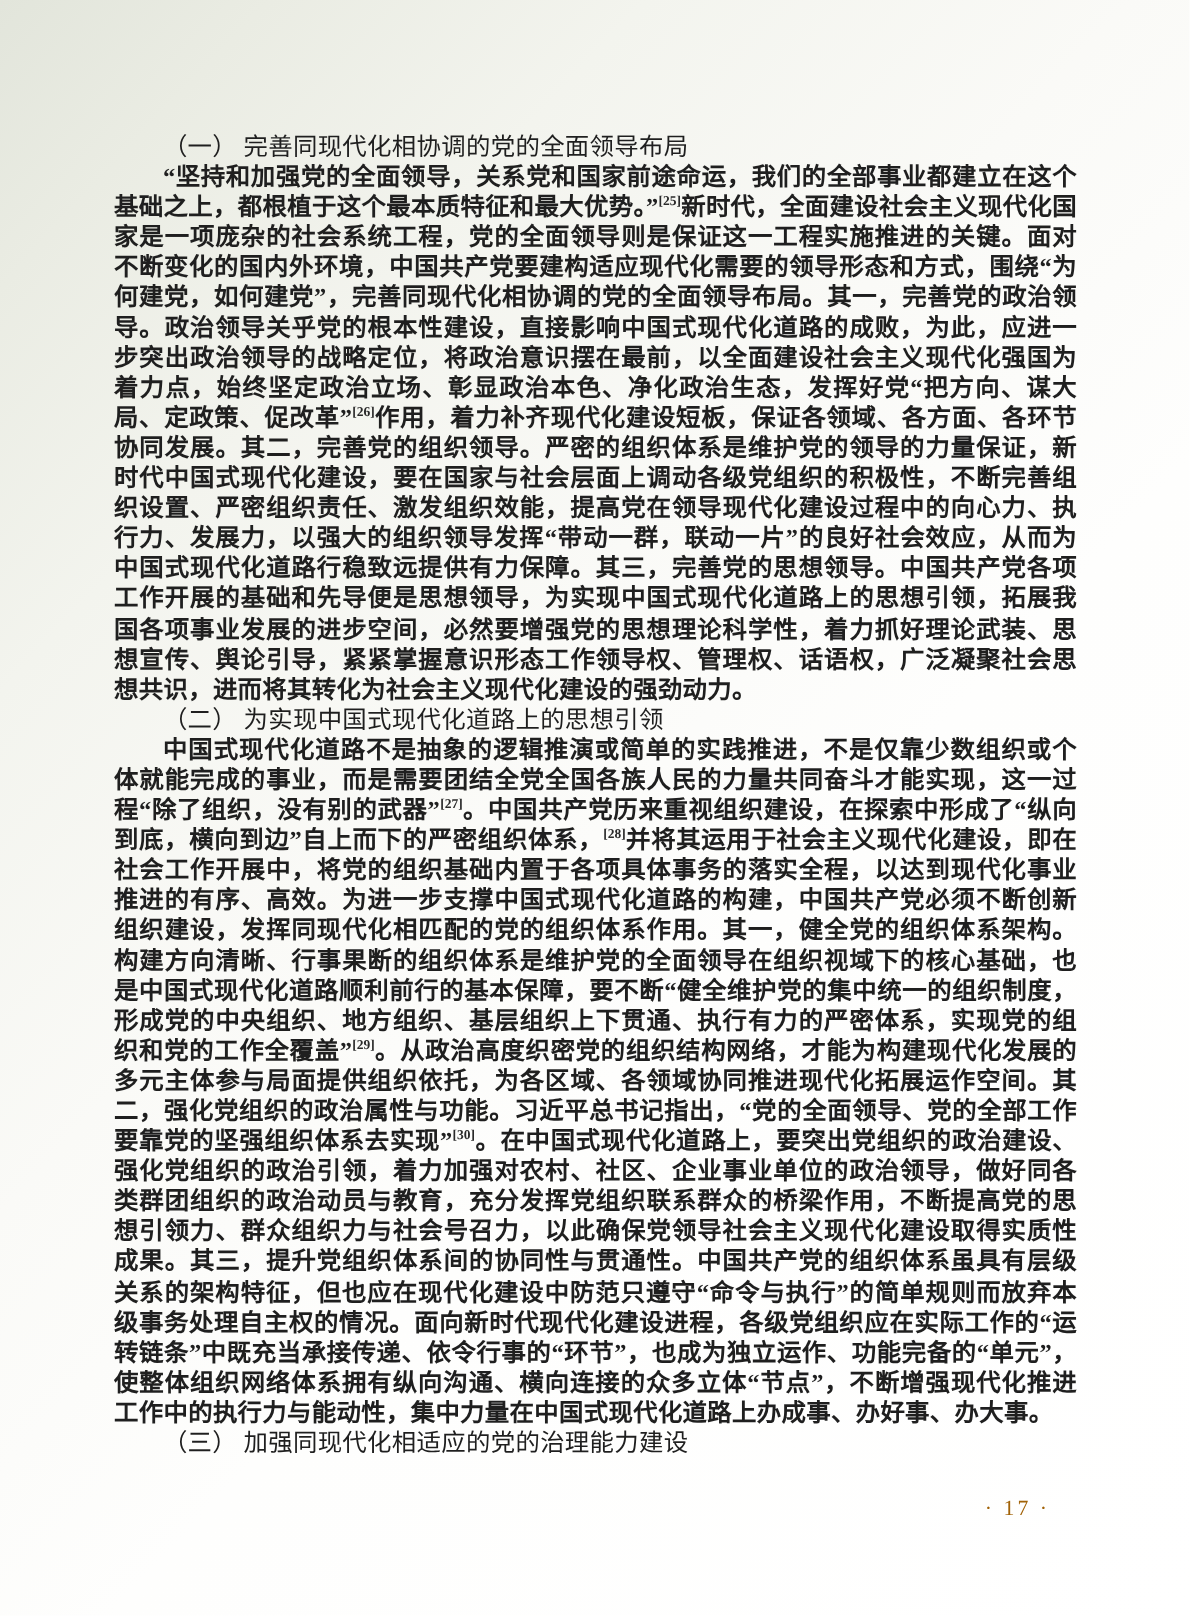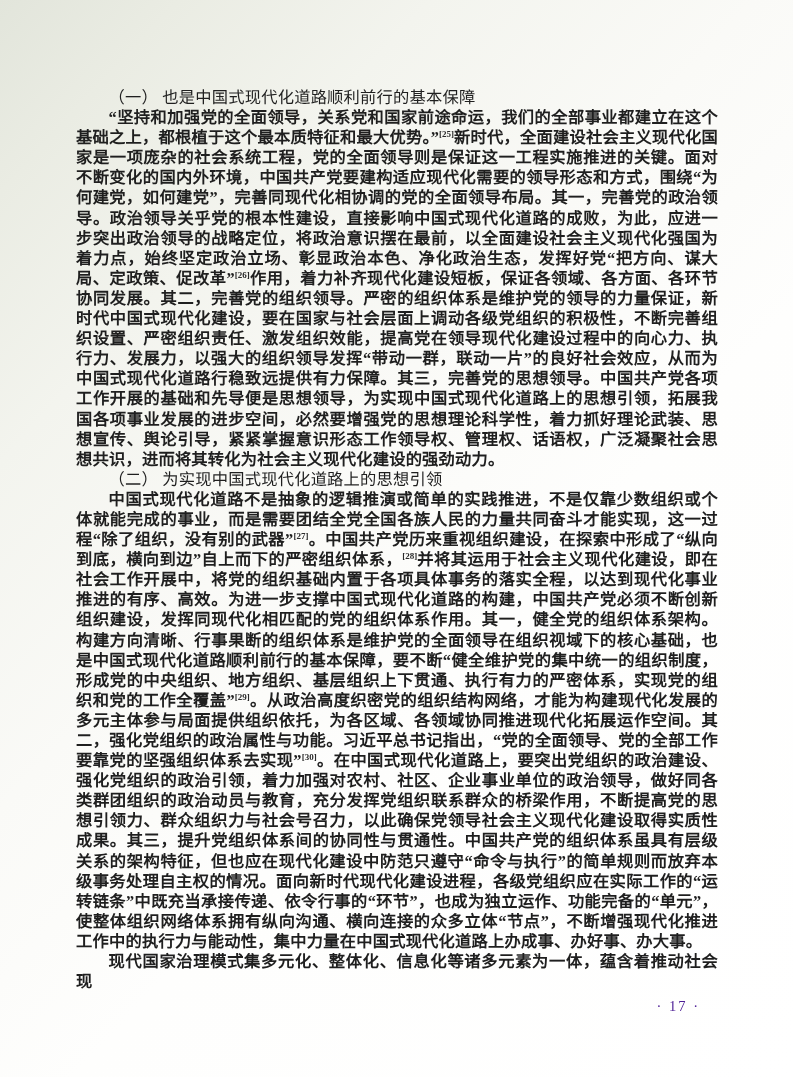--- a/index.html
+++ b/index.html
@@ -51,28 +51,28 @@
     letter-spacing: 0;
     vertical-align: super;
     color: #2a2a2a;
   }
   .page-number {
     position: absolute;
     top: 998px;
     right: 93px;
     font-size: 14.5px;
     letter-spacing: 2px;
-    color: #4c1d95;
+    color: #a16207;
   }
 </style>
 </head>
 <body>
 
 <div class="page">
   <div class="article-body">
-      <div class="section-heading">（一） 也是中国式现代化道路顺利前行的基本保障</div>
+      <div class="section-heading">（一） 完善同现代化相协调的党的全面领导布局</div>
       <p class="para"><span>“坚持和加强党的全面领导，关系党和国家前途命运，我们的全部事业都建立在这个基础之上，都根植于这个最本质特征和最大优势。”</span><sup class="cite">[25]</sup><span>新时代，全面建设社会主义现代化国家是一项庞杂的社会系统工程，党的全面领导则是保证这一工程实施推进的关键。面对不断变化的国内外环境，中国共产党要建构适应现代化需要的领导形态和方式，围绕“为何建党，如何建党”，完善同现代化相协调的党的全面领导布局。其一，完善党的政治领导。政治领导关乎党的根本性建设，直接影响中国式现代化道路的成败，为此，应进一步突出政治领导的战略定位，将政治意识摆在最前，以全面建设社会主义现代化强国为着力点，始终坚定政治立场、彰显政治本色、净化政治生态，发挥好党“把方向、谋大局、定政策、促改革”</span><sup class="cite">[26]</sup><span>作用，着力补齐现代化建设短板，保证各领域、各方面、各环节协同发展。其二，完善党的组织领导。严密的组织体系是维护党的领导的力量保证，新时代中国式现代化建设，要在国家与社会层面上调动各级党组织的积极性，不断完善组织设置、严密组织责任、激发组织效能，提高党在领导现代化建设过程中的向心力、执行力、发展力，以强大的组织领导发挥“带动一群，联动一片”的良好社会效应，从而为中国式现代化道路行稳致远提供有力保障。其三，完善党的思想领导。中国共产党各项工作开展的基础和先导便是思想领导，为实现中国式现代化道路上的思想引领，拓展我国各项事业发展的进步空间，必然要增强党的思想理论科学性，着力抓好理论武装、思想宣传、舆论引导，紧紧掌握意识形态工作领导权、管理权、话语权，广泛凝聚社会思想共识，进而将其转化为社会主义现代化建设的强劲动力。</span></p>
       <div class="section-heading">（二） 为实现中国式现代化道路上的思想引领</div>
       <p class="para"><span>中国式现代化道路不是抽象的逻辑推演或简单的实践推进，不是仅靠少数组织或个体就能完成的事业，而是需要团结全党全国各族人民的力量共同奋斗才能实现，这一过程“除了组织，没有别的武器”</span><sup class="cite">[27]</sup><span>。中国共产党历来重视组织建设，在探索中形成了“纵向到底，横向到边”自上而下的严密组织体系，</span><sup class="cite">[28]</sup><span>并将其运用于社会主义现代化建设，即在社会工作开展中，将党的组织基础内置于各项具体事务的落实全程，以达到现代化事业推进的有序、高效。为进一步支撑中国式现代化道路的构建，中国共产党必须不断创新组织建设，发挥同现代化相匹配的党的组织体系作用。其一，健全党的组织体系架构。构建方向清晰、行事果断的组织体系是维护党的全面领导在组织视域下的核心基础，也是中国式现代化道路顺利前行的基本保障，要不断“健全维护党的集中统一的组织制度，形成党的中央组织、地方组织、基层组织上下贯通、执行有力的严密体系，实现党的组织和党的工作全覆盖”</span><sup class="cite">[29]</sup><span>。从政治高度织密党的组织结构网络，才能为构建现代化发展的多元主体参与局面提供组织依托，为各区域、各领域协同推进现代化拓展运作空间。其二，强化党组织的政治属性与功能。习近平总书记指出，“党的全面领导、党的全部工作要靠党的坚强组织体系去实现”</span><sup class="cite">[30]</sup><span>。在中国式现代化道路上，要突出党组织的政治建设、强化党组织的政治引领，着力加强对农村、社区、企业事业单位的政治领导，做好同各类群团组织的政治动员与教育，充分发挥党组织联系群众的桥梁作用，不断提高党的思想引领力、群众组织力与社会号召力，以此确保党领导社会主义现代化建设取得实质性成果。其三，提升党组织体系间的协同性与贯通性。中国共产党的组织体系虽具有层级关系的架构特征，但也应在现代化建设中防范只遵守“命令与执行”的简单规则而放弃本级事务处理自主权的情况。面向新时代现代化建设进程，各级党组织应在实际工作的“运转链条”中既充当承接传递、依令行事的“环节”，也成为独立运作、功能完备的“单元”，使整体组织网络体系拥有纵向沟通、横向连接的众多立体“节点”，不断增强现代化推进工作中的执行力与能动性，集中力量在中国式现代化道路上办成事、办好事、办大事。</span></p>
-      <p class="para"><span>现代国家治理模式集多元化、整体化、信息化等诸多元素为一体，蕴含着推动社会现</span></p>
+      <div class="section-heading">（三） 加强同现代化相适应的党的治理能力建设</div>
     </div>
   <div class="page-number">· 17 ·</div>
 </div>
 
 </body></html>

